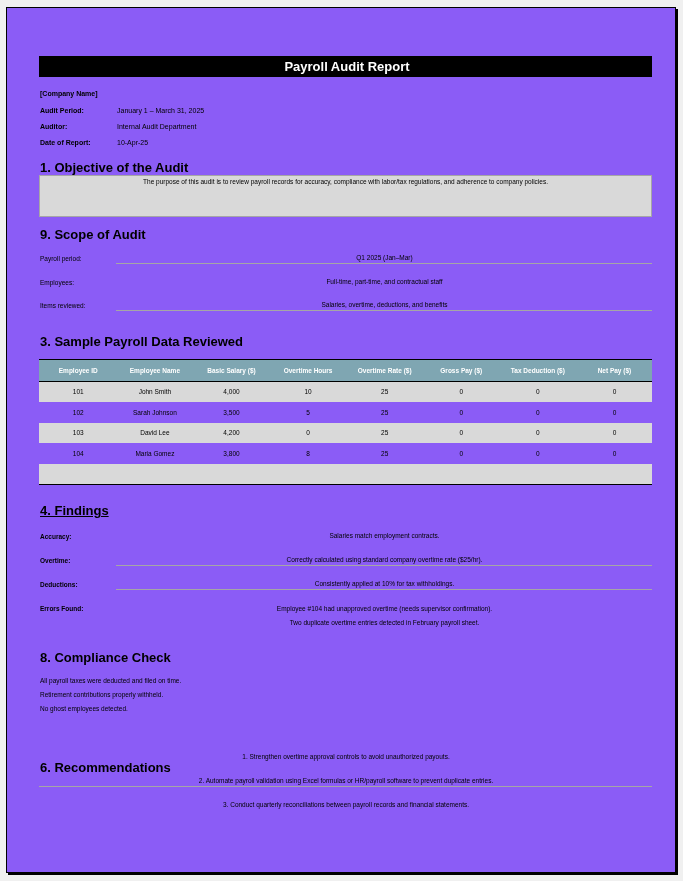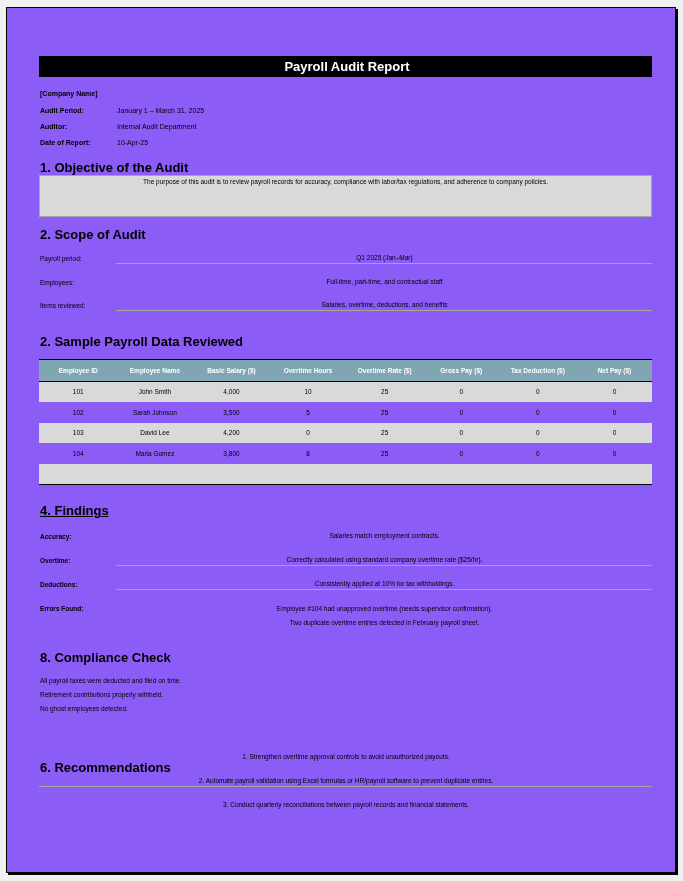--- a/index.html
+++ b/index.html
@@ -143,29 +143,29 @@
   <div class="meta-value" style="top:115px;">Internal Audit Department</div>
 
   <div class="meta-label" style="top:131px;">Date of Report:</div>
   <div class="meta-value" style="top:131px;">10-Apr-25</div>
 
   <div class="section-title" style="top:152px;">1. Objective of the Audit</div>
   <div class="objective-box">
     <span>The purpose of this audit is to review payroll records for accuracy, compliance with labor/tax regulations, and adherence to company policies.</span>
   </div>
 
-  <div class="section-title" style="top:219px;">2. Scope of Audit</div>
+  <div class="section-title" style="top:219px;">9. Scope of Audit</div>
   <div class="row-label" style="top:247px;">Payroll period:</div>
   <div class="row-value ul" style="top:244px;">Q1 2025 (Jan–Mar)</div>
   <div class="row-label" style="top:271px;">Employees:</div>
   <div class="row-value" style="top:268px;">Full-time, part-time, and contractual staff</div>
   <div class="row-label" style="top:294px;">Items reviewed:</div>
   <div class="row-value ul" style="top:291px;">Salaries, overtime, deductions, and benefits</div>
 
-  <div class="section-title" style="top:326px;">2. Sample Payroll Data Reviewed</div>
+  <div class="section-title" style="top:326px;">3. Sample Payroll Data Reviewed</div>
   <div class="table">
     <div class="tr head">
       <div class="td">Employee ID</div>
       <div class="td">Employee Name</div>
       <div class="td">Basic Salary ($)</div>
       <div class="td">Overtime Hours</div>
       <div class="td">Overtime Rate ($)</div>
       <div class="td">Gross Pay ($)</div>
       <div class="td">Tax Deduction ($)</div>
       <div class="td">Net Pay ($)</div>

